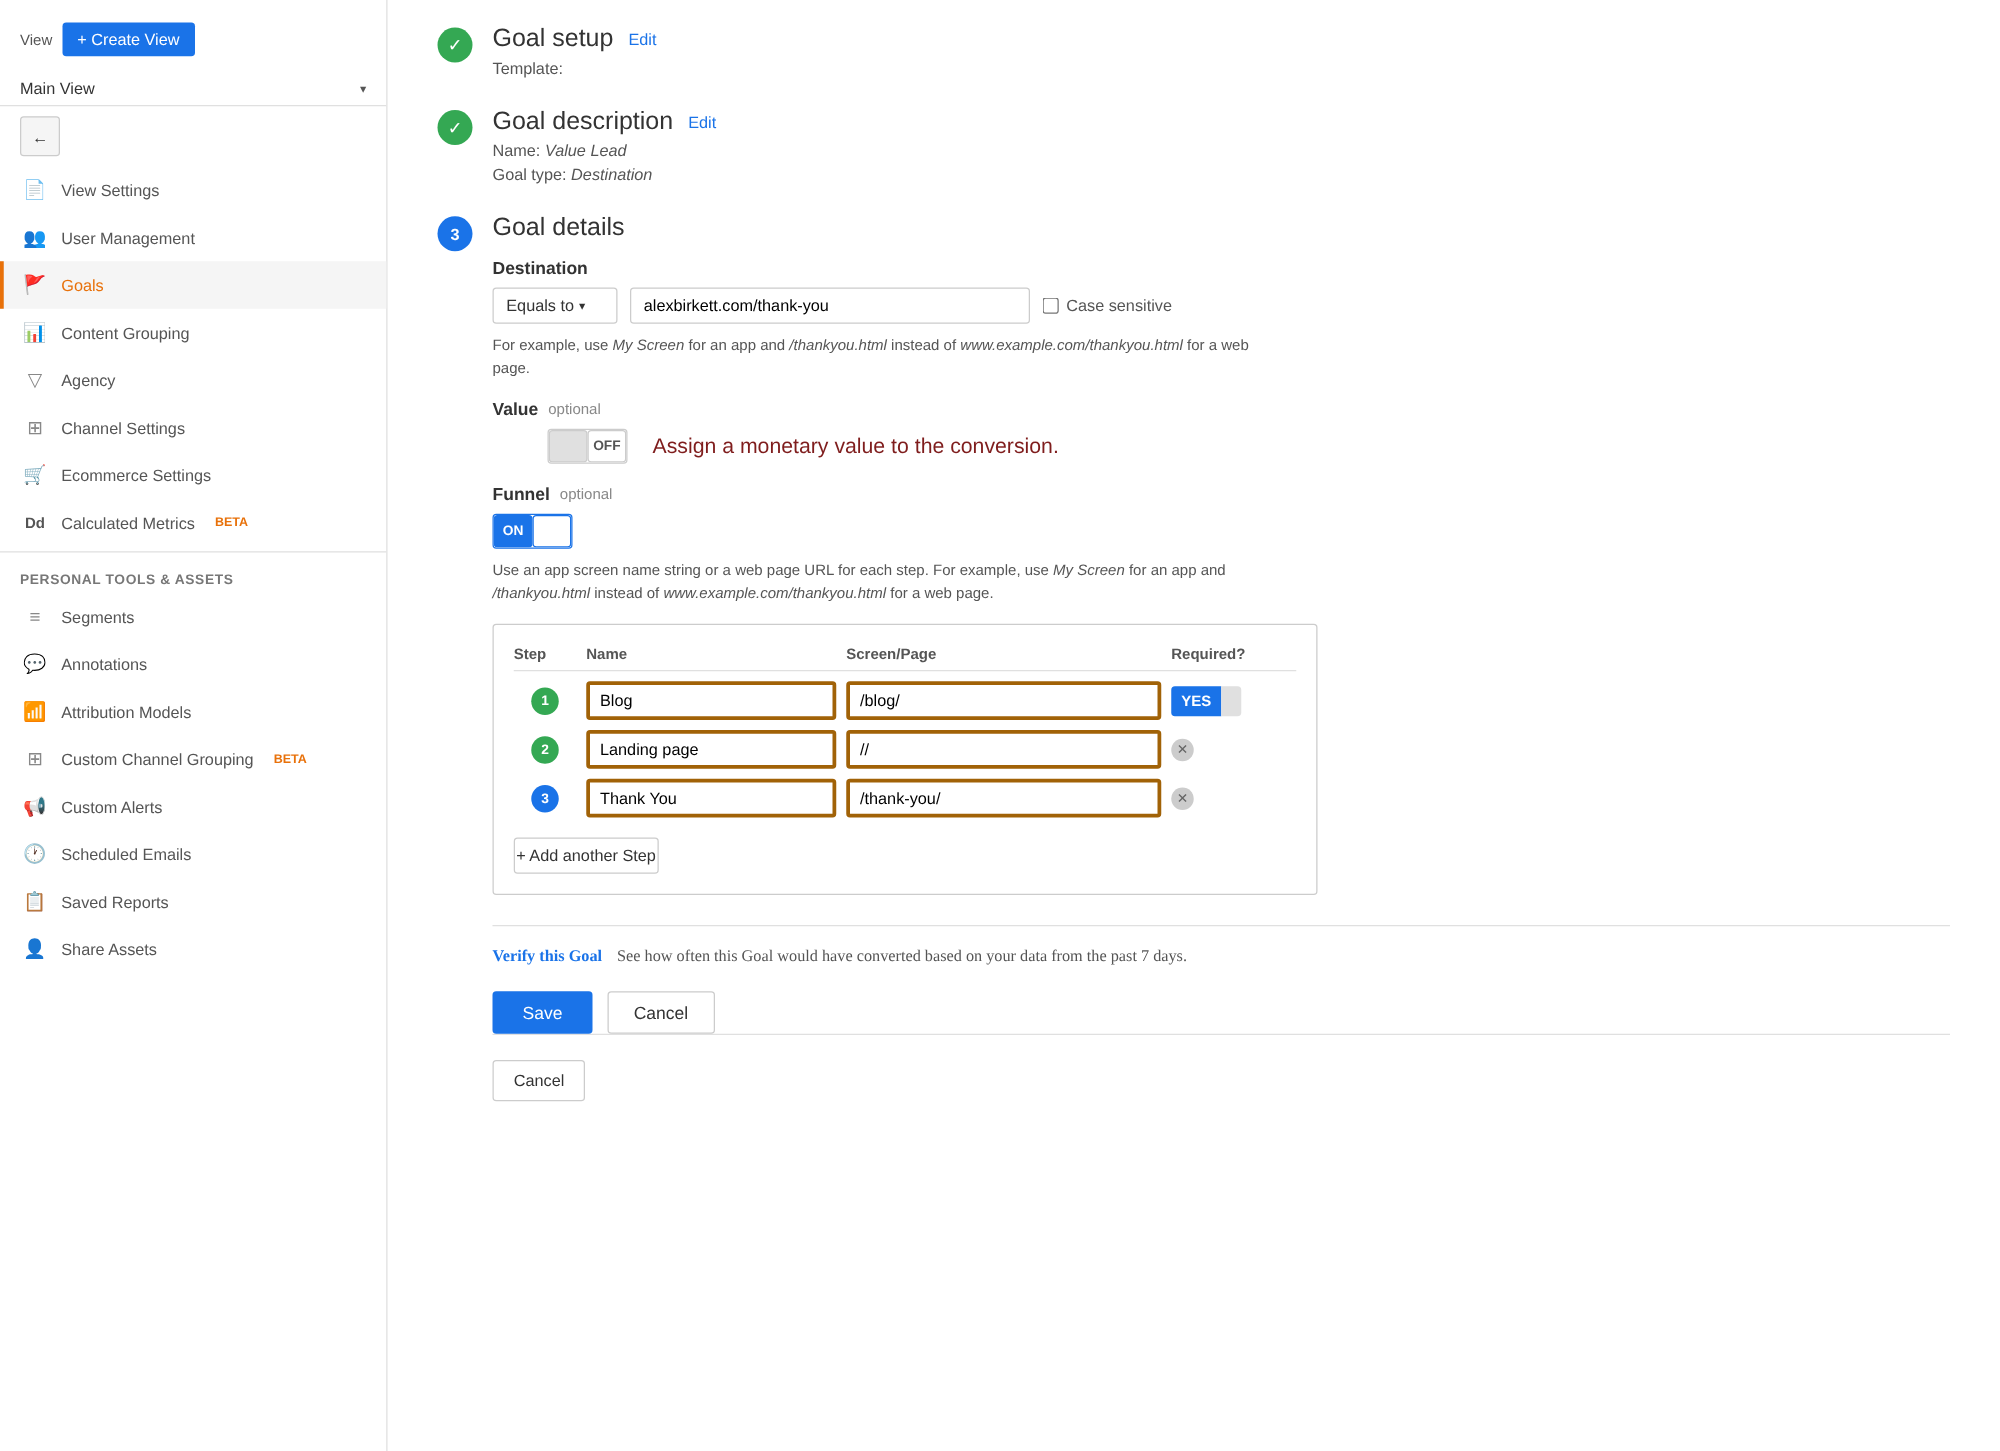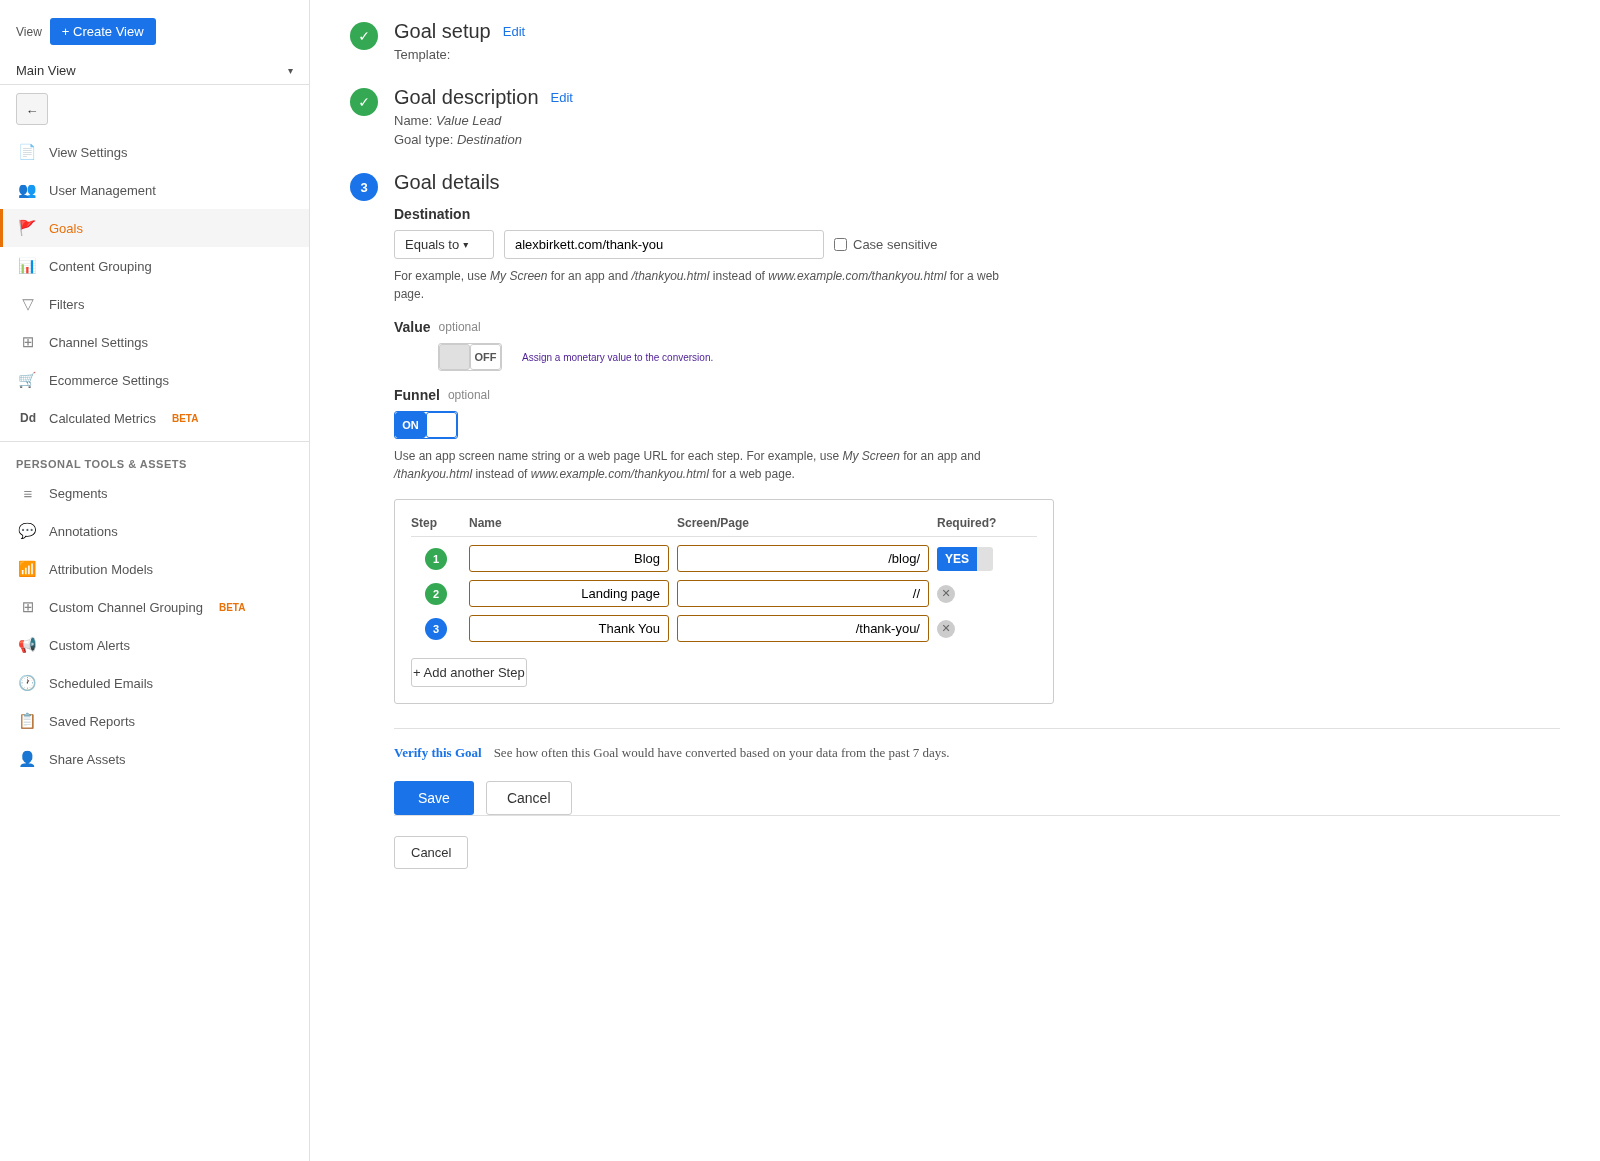--- a/index.html
+++ b/index.html
@@ -45,37 +45,37 @@
     .case-sensitive { display: flex; align-items: center; gap: 6px; font-size: 13px; color: #555; }
     .help-text { font-size: 12px; color: #555; margin-bottom: 16px; max-width: 620px; line-height: 1.5; }
     .help-text em { font-style: italic; }
 
     
     .value-header { display: flex; align-items: center; gap: 8px; margin-bottom: 8px; }
     .optional-label { font-size: 12px; color: #888; }
     .toggle-off { display: flex; align-items: center; border: 1px solid #ccc; border-radius: 3px; width: 64px; height: 28px; overflow: hidden; cursor: pointer; }
     .toggle-off .off-left { width: 32px; height: 100%; background: #e0e0e0; display: flex; align-items: center; justify-content: center; }
     .toggle-off .off-right { width: 32px; height: 100%; background: #fff; display: flex; align-items: center; justify-content: center; font-size: 11px; font-weight: bold; color: #555; }
-    .toggle-text { font-size: 10px; color: #4c1d95; margin-left: 10px; }
+    .toggle-text { font-size: 17px; color: #7f1d1d; margin-left: 10px; }
 
     
     .funnel-header { display: flex; align-items: center; gap: 8px; margin-top: 16px; margin-bottom: 8px; }
     .toggle-on { display: flex; align-items: center; border: 1px solid #1a73e8; border-radius: 3px; width: 64px; height: 28px; overflow: hidden; cursor: pointer; }
     .toggle-on .on-left { width: 32px; height: 100%; background: #1a73e8; display: flex; align-items: center; justify-content: center; font-size: 11px; font-weight: bold; color: #fff; }
     .toggle-on .on-right { width: 32px; height: 100%; background: #fff; display: flex; align-items: center; justify-content: center; }
 
     
     .funnel-box { border: 1px solid #ccc; border-radius: 3px; padding: 16px; max-width: 660px; margin-top: 12px; }
     .funnel-table-header { display: grid; grid-template-columns: 50px 200px 1fr 100px; gap: 8px; font-size: 12px; color: #555; font-weight: bold; margin-bottom: 8px; padding-bottom: 6px; border-bottom: 1px solid #e0e0e0; }
     .funnel-row { display: grid; grid-template-columns: 50px 200px 1fr 100px; gap: 8px; align-items: center; margin-bottom: 8px; }
     .step-num { width: 22px; height: 22px; border-radius: 50%; color: #fff; font-size: 11px; font-weight: bold; display: flex; align-items: center; justify-content: center; }
     .step-num.s1 { background: #34a853; }
     .step-num.s2 { background: #34a853; }
     .step-num.s3 { background: #1a73e8; }
-    .funnel-input { border: 1px solid #a16207; border-radius: 3px; padding: 5px 8px; font-size: 13px; width: 100%; text-align: right; }
+    .funnel-input { border: 3px solid #a16207; border-radius: 3px; padding: 5px 8px; font-size: 13px; width: 100%; }
     .yes-btn { background: #1a73e8; color: #fff; border: none; border-radius: 3px 0 0 3px; padding: 5px 8px; font-size: 12px; font-weight: bold; cursor: pointer; }
     .no-btn { background: #e0e0e0; color: #555; border: none; border-radius: 0 3px 3px 0; padding: 5px 8px; font-size: 12px; cursor: pointer; }
     .yes-toggle { display: flex; }
     .remove-btn { width: 18px; height: 18px; border-radius: 50%; background: #ccc; border: none; cursor: pointer; display: flex; align-items: center; justify-content: center; font-size: 11px; color: #666; }
     .add-step-btn { background: #fff; border: 1px solid #ccc; border-radius: 3px; padding: 6px 1px; font-size: 13px; color: #333; cursor: pointer; margin-top: 8px; }
 
     
     .verify-section { margin-top: 24px; padding-top: 16px; border-top: 1px solid #e0e0e0; display: flex; align-items: flex-end; gap: 12px; font-family: Liberation Serif, serif; }
     .verify-link { color: #1a73e8; font-size: 13px; cursor: pointer; text-decoration: none; font-weight: bold; }
     .verify-text { font-size: 13px; color: #555; }
@@ -115,21 +115,21 @@
   <div class="nav-item active">
     <span class="icon">🚩</span>
     <span>Goals</span>
   </div>
   <div class="nav-item">
     <span class="icon">📊</span>
     <span>Content Grouping</span>
   </div>
   <div class="nav-item">
     <span class="icon">▽</span>
-    <span>Filters</span>
+    <span>Agency</span>
   </div>
   <div class="nav-item">
     <span class="icon">⊞</span>
     <span>Channel Settings</span>
   </div>
   <div class="nav-item">
     <span class="icon">🛒</span>
     <span>Ecommerce Settings</span>
   </div>
   <div class="nav-item">

